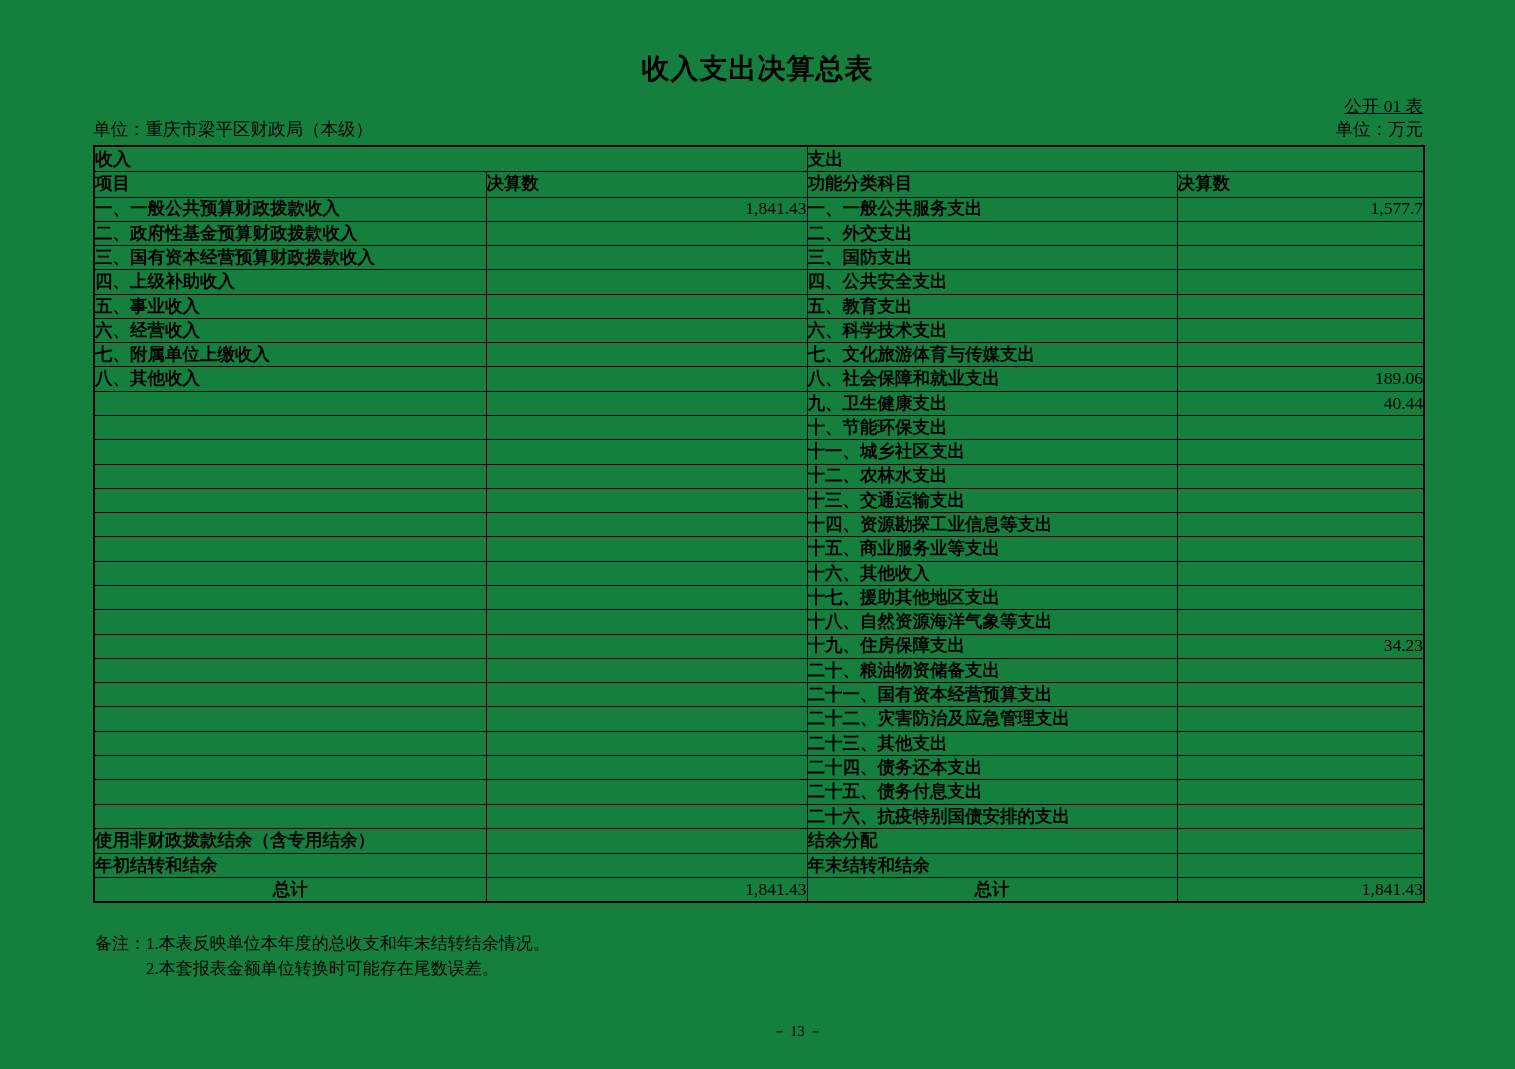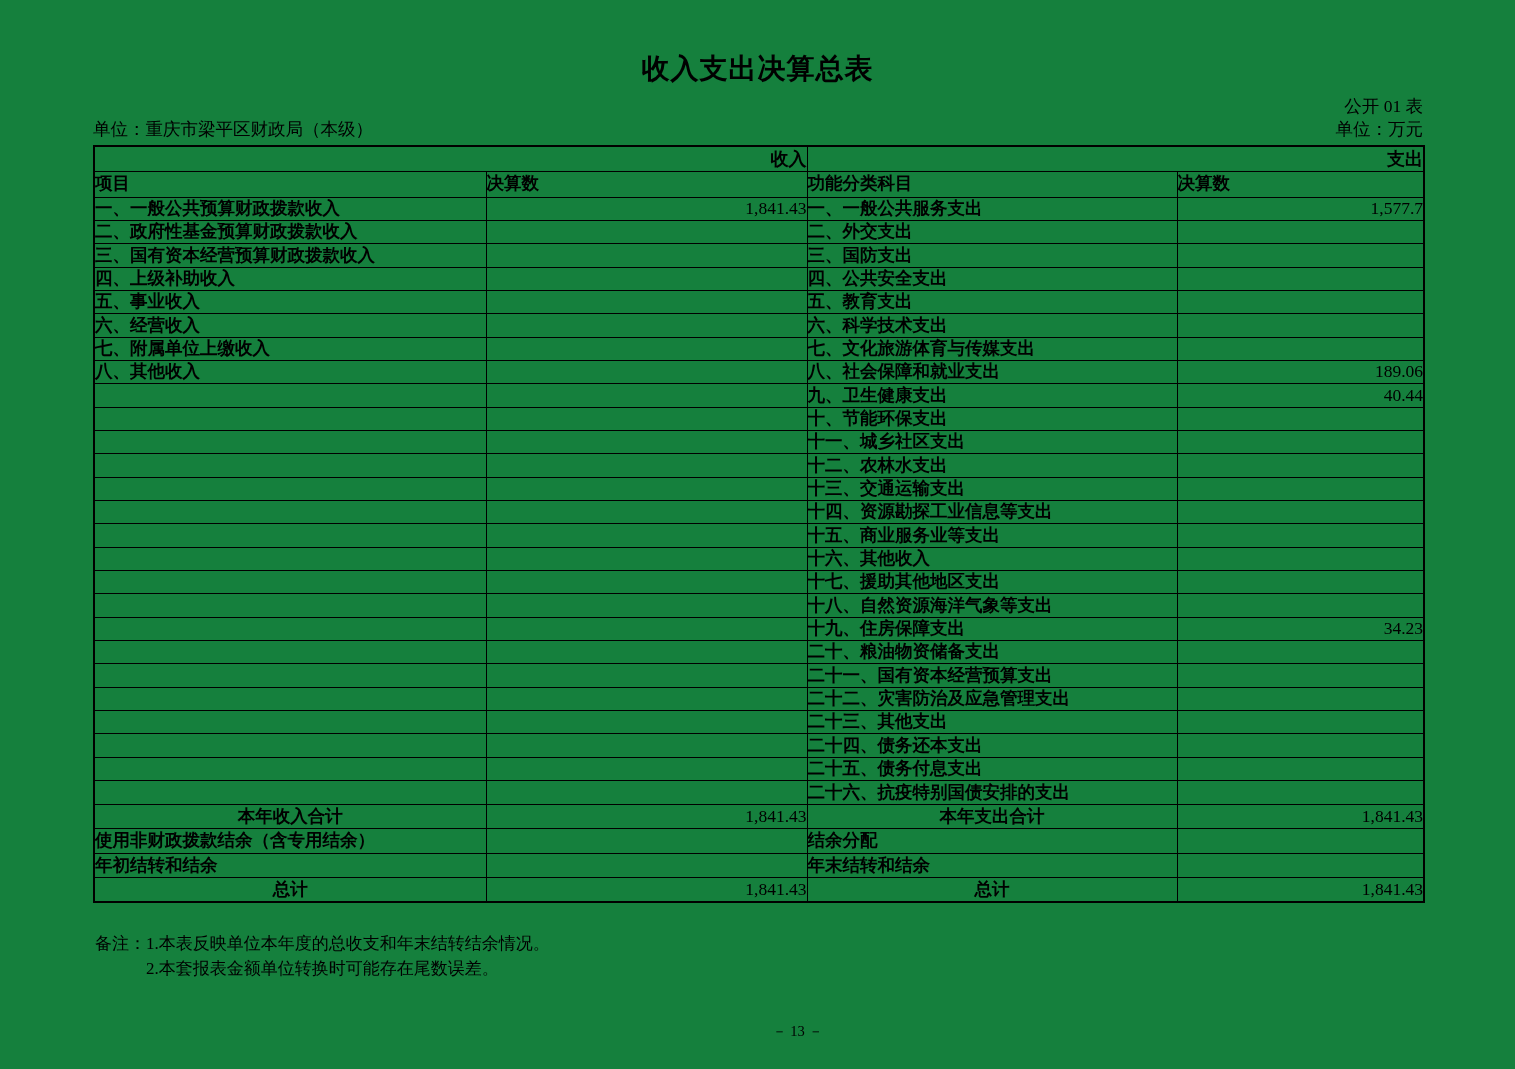--- a/index.html
+++ b/index.html
@@ -21,20 +21,21 @@
     font-size: 28px;
     font-weight: bold;
     letter-spacing: 1px;
   }
   .meta-tableno {
     position: absolute;
     top: 94px; left: 93px;
     width: 1330px;
     text-align: right;
     font-size: 17.5px;
+    text-decoration: underline;
   }
   .meta-split {
     position: absolute;
     top: 117px; left: 93px;
     width: 1330px;
     display: flex;
     justify-content: space-between;
     font-size: 17.5px;
   }
   table.budget {
@@ -49,21 +50,21 @@
   table.budget td {
     border: 1px solid #000;
     font-size: 17.5px;
     line-height: 1;
     padding: 0;
     overflow: hidden;
     white-space: nowrap;
     vertical-align: middle;
   }
   tr.head1 { height: 25px; }
-  tr.head1 td { text-align: right; font-weight: bold; font-size: 18px; }
+  tr.head1 td { text-align: left; font-weight: bold; font-size: 18px; }
   tr.head2 { height: 26px; }
   tr.head2 td { text-align: left; font-weight: bold; }
   td.label-cell { text-align: left; padding-left: 4px; font-weight: bold; }
   td.value-cell { text-align: right; padding-right: 6px; font-weight: normal; }
   td.center-label { text-align: center; font-weight: bold; }
   tr.footer-row { height: 24.5px; }
   .notes {
     position: absolute;
     top: 931px; left: 95px;
     display: flex;
@@ -263,26 +264,20 @@
           <td class="label-cell">二十五、债务付息支出</td>
           <td class="value-cell"></td>
         </tr>
         <tr>
           <td class="label-cell"></td>
           <td class="value-cell"></td>
           <td class="label-cell">二十六、抗疫特别国债安排的支出</td>
           <td class="value-cell"></td>
         </tr>
         <tr class="footer-row">
-          <td class="center-label">本年收入合计</td>
-          <td class="value-cell">1,841.43</td>
-          <td class="center-label">本年支出合计</td>
-          <td class="value-cell">1,841.43</td>
-        </tr>
-        <tr class="footer-row">
           <td class="label-cell">使用非财政拨款结余（含专用结余）</td>
           <td class="value-cell"></td>
           <td class="label-cell">结余分配</td>
           <td class="value-cell"></td>
         </tr>
         <tr class="footer-row">
           <td class="label-cell">年初结转和结余</td>
           <td class="value-cell"></td>
           <td class="label-cell">年末结转和结余</td>
           <td class="value-cell"></td>

